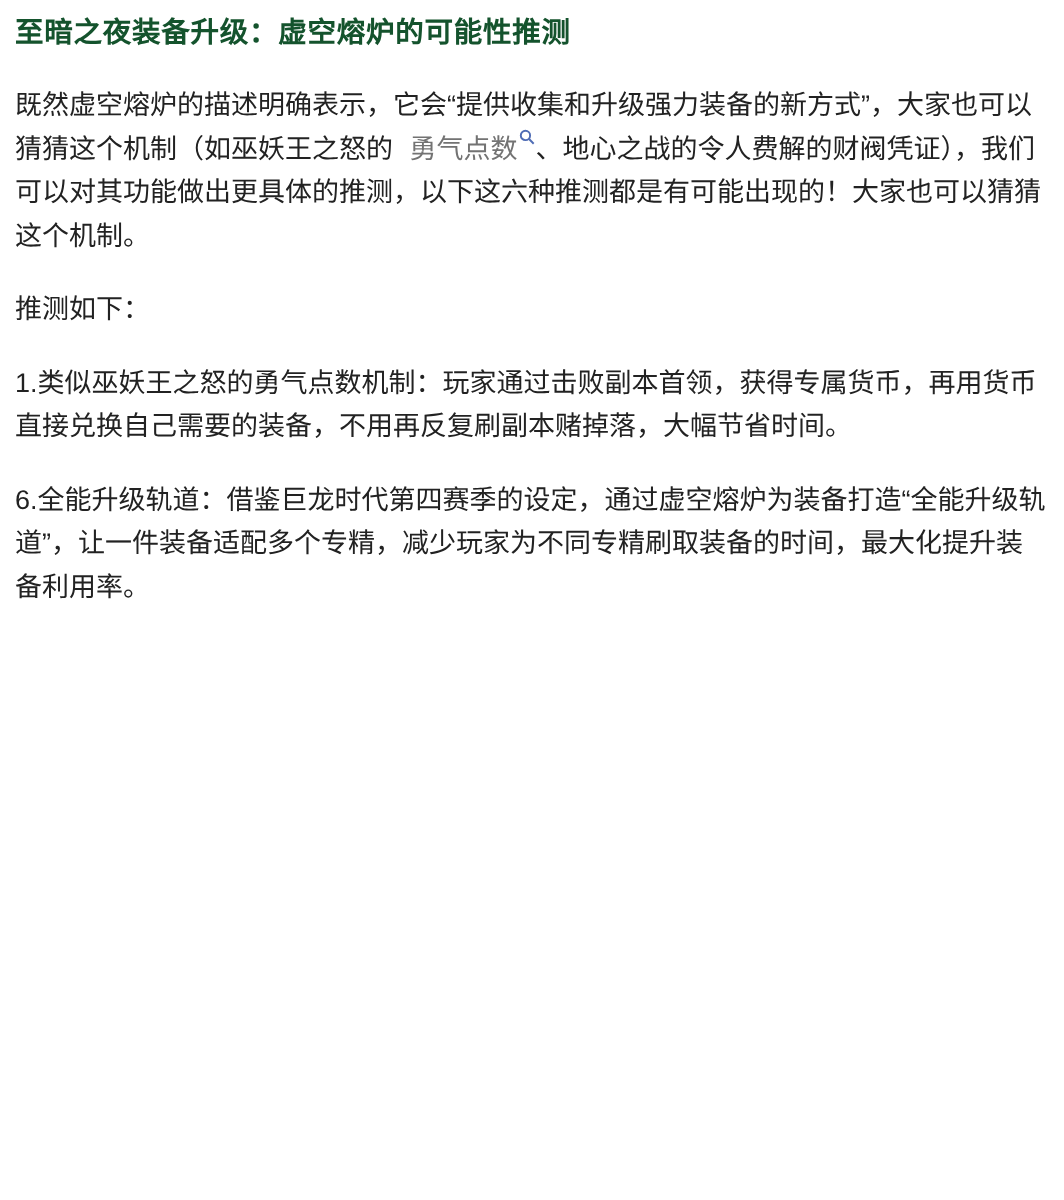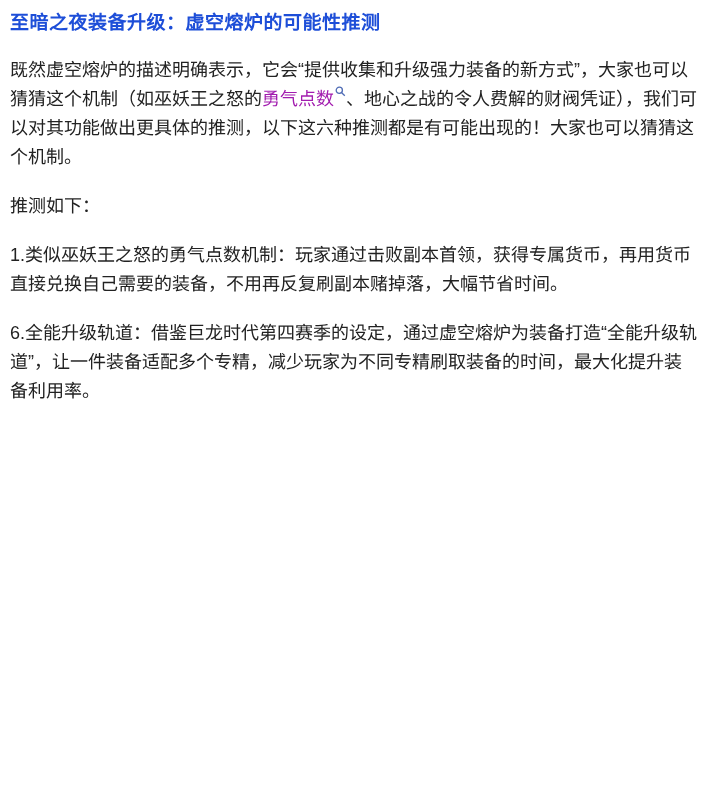--- a/index.html
+++ b/index.html
@@ -15,36 +15,37 @@
     box-sizing: border-box;
     width: 709px;
     padding: 8px 10px 0 10px;
     color: #222222;
   }
   .article-title {
     margin: 0 0 19px 0;
     font-size: 19px;
     font-weight: 700;
     line-height: 29px;
-    color: #1d4ed8;
+    color: #14532d;
     letter-spacing: 0.5px;
   }
   .para {
     margin: 0 0 20px 0;
     font-size: 18px;
     line-height: 29px;
     color: #222222;
     word-break: break-all;
     text-align: left;
   }
   .entity-link {
-    color: #a21caf;
+    color: #737373;
     text-decoration: none;
     cursor: pointer;
     white-space: nowrap;
+    margin-left: 11px;
   }
   .entity-link .sup-icon {
     display: inline-block;
     vertical-align: 8px;
     margin-left: 1px;
     line-height: 0;
   }
 </style>
 </head>
 <body>

